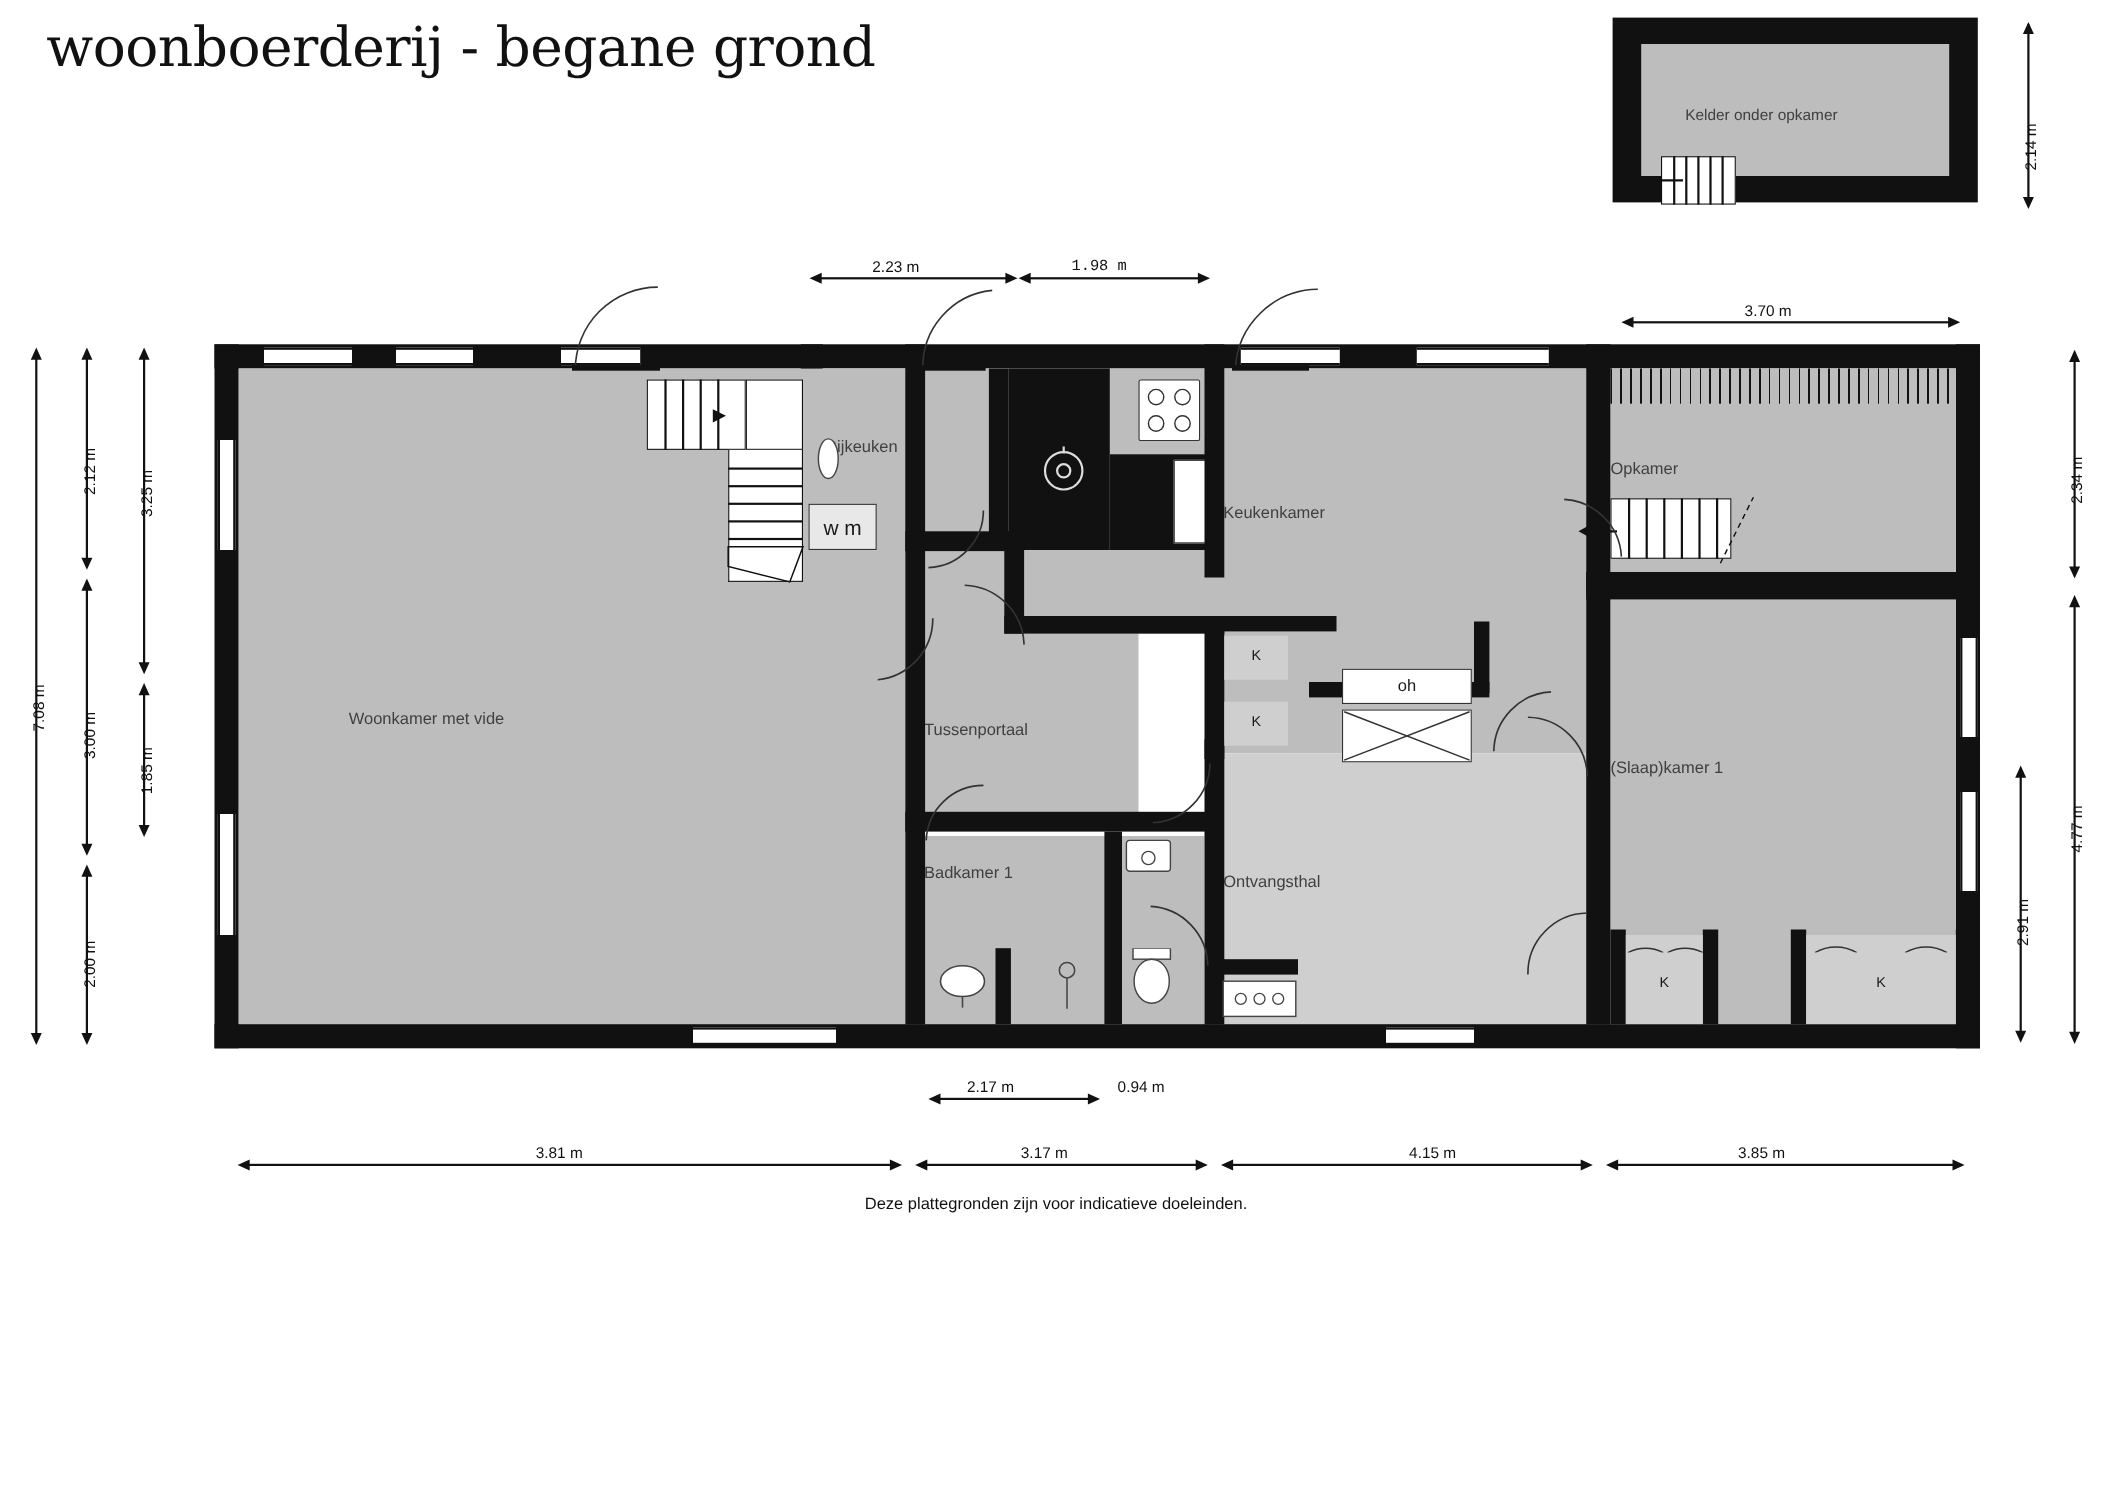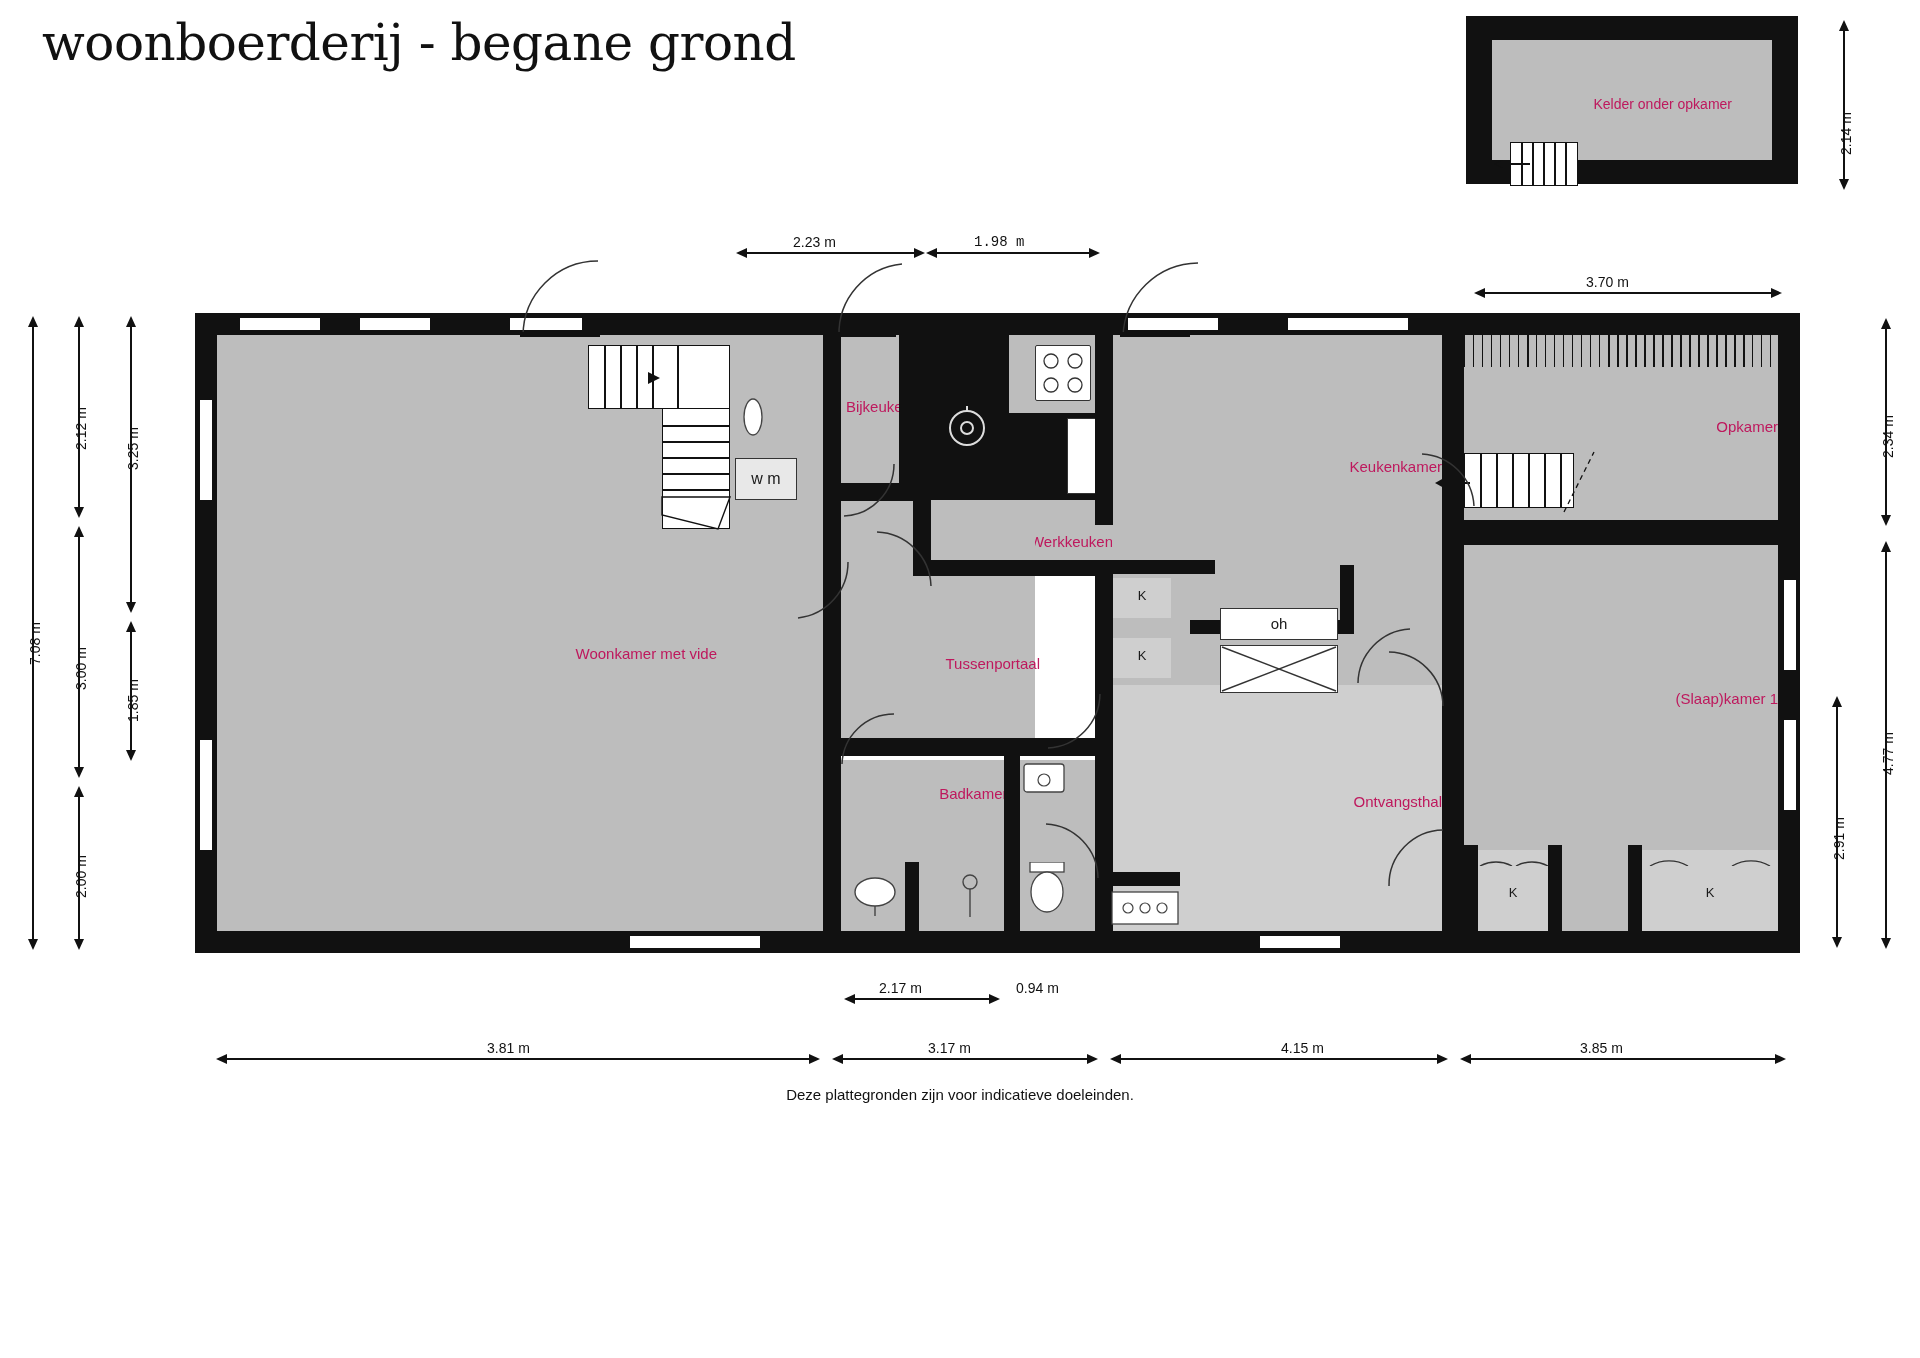--- a/index.html
+++ b/index.html
@@ -41,23 +41,23 @@
     position: absolute;
     background: #bdbdbd;
   }
   .room-light {
     position: absolute;
     background: #cfcfcf;
   }
   .room-label {
     position: absolute;
     font-size: 15px;
-    color: #be185d;
+    color: #404040;
     white-space: nowrap;
-    text-align: right;
+    text-align: left;
   }
   .small-label {
     position: absolute;
     font-size: 13px;
     color: #1a1a1a;
     white-space: nowrap;
     text-align: center;
   }
   .window {
     position: absolute;
@@ -175,21 +175,21 @@
   <div class="wall" style="left:195px; top:313px; width:22px; height:640px;"></div>
   <div class="wall" style="left:1778px; top:313px; width:22px; height:640px;"></div>
 
   <div class="room" style="left:217px; top:335px; width:606px; height:596px;"></div>
   <div class="room-label" style="left:317px; top:645px; width:400px;">Woonkamer met vide</div>
 
   <div class="room" style="left:745px; top:335px; width:172px; height:150px;"></div>
   <div class="room-label" style="left:751px; top:398px; width:160px;">Bijkeuken</div>
 
   <div class="fixture" style="left:735px; top:458px; width:62px; height:42px; background:#e8e8e8;"></div>
-  <div class="small-label" style="left:735px; top:470px; width:62px; font-size:16px;">w m</div>
+  <div class="small-label" style="left:735px; top:470px; width:62px; font-size:19px;">w m</div>
 
   <div class="wall" style="left:917px; top:335px; width:92px; height:190px;"></div>
   <div class="room" style="left:1009px; top:335px; width:103px; height:190px;"></div>
   <div class="wall" style="left:1009px; top:413px; width:103px; height:112px;"></div>
 
   <div class="fixture" style="left:1035px; top:345px; width:56px; height:56px; border-radius:2px;"></div>
   <svg style="position:absolute; left:1035px; top:345px; width:56px; height:56px;">
     <circle cx="16" cy="16" r="7" fill="none" stroke="#333" stroke-width="1.3"></circle>
     <circle cx="40" cy="16" r="7" fill="none" stroke="#333" stroke-width="1.3"></circle>
     <circle cx="16" cy="40" r="7" fill="none" stroke="#333" stroke-width="1.3"></circle>

